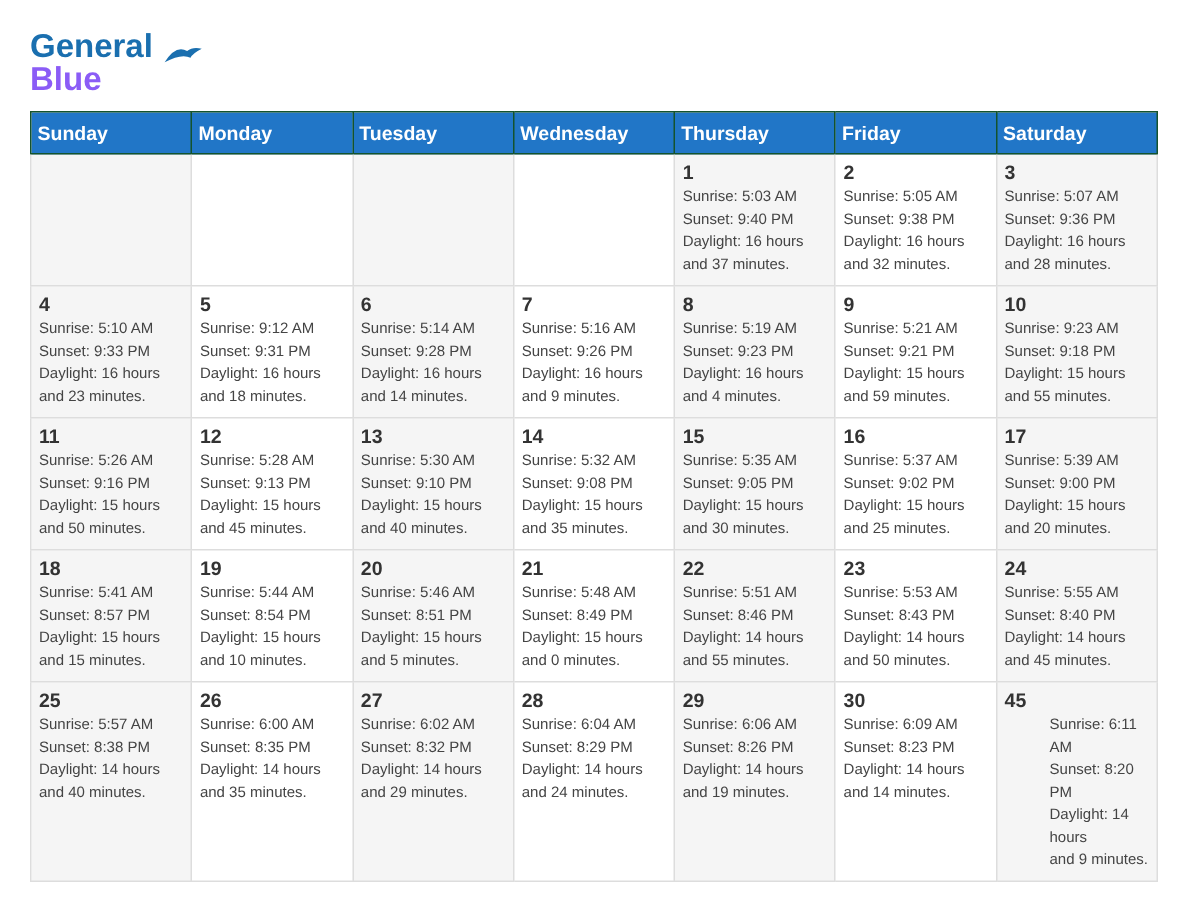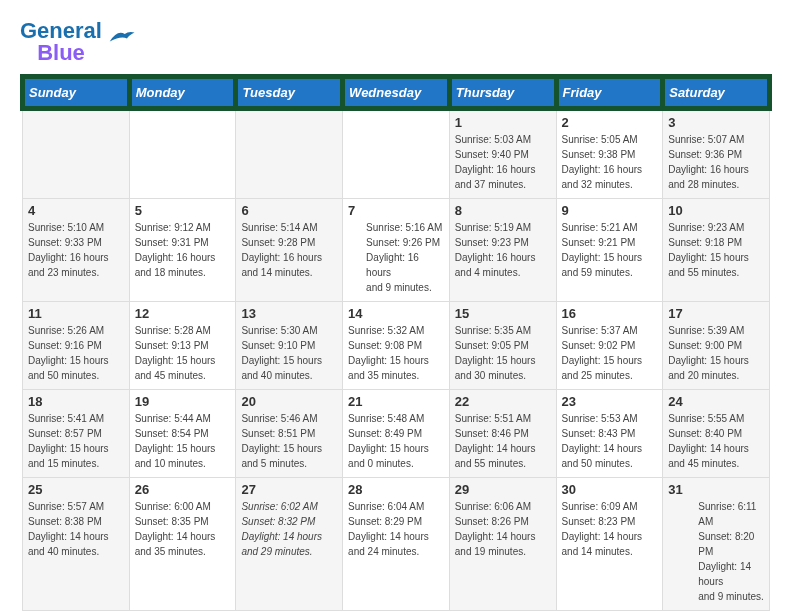--- a/index.html
+++ b/index.html
@@ -13,21 +13,20 @@
     .header {
       display: flex;
       justify-content: space-between;
       align-items: flex-start;
       margin-bottom: 10px;
     }
     .logo {
       display: flex;
       flex-direction: column;
       align-items: flex-start;
-      text-align: center;
     }
     .logo-text {
       font-size: 22px;
       font-weight: bold;
       color: #333;
       line-height: 1;
     }
     .logo-text span {
       color: #1a6faf;
     }
@@ -55,22 +54,21 @@
       border-collapse: collapse;
       font-size: 11px;
     }
     thead tr th {
       background-color: #2176c7;
       color: #fff;
       font-weight: bold;
       font-size: 13px;
       padding: 6px 4px;
       text-align: left;
-      border: 5px solid #14532d;
-      font-style: italic;
+      border: 1px solid #14532d;
     }
     .week-row {
       border-bottom: 1px solid #ccc;
     }
     .day-cell {
       vertical-align: top;
       width: calc(100% / 7);
       padding: 4px 5px 6px 5px;
       border: 1px solid #ddd;
       min-height: 80px;
@@ -175,21 +173,21 @@
         </td>
         <td class="day-cell">
           <span class="day-number">6</span>
           <div class="day-info" style="white-space: pre-line;">Sunrise: 5:14 AM
 Sunset: 9:28 PM
 Daylight: 16 hours
 and 14 minutes.</div>
         </td>
         <td class="day-cell">
           <span class="day-number">7</span>
-          <div class="day-info" style="white-space: pre-line; margin-left: 18px;">Sunrise: 5:16 AM
+          <div class="day-info" style="white-space: pre-line;">Sunrise: 5:16 AM
 Sunset: 9:26 PM
 Daylight: 16 hours
 and 9 minutes.</div>
         </td>
         <td class="day-cell">
           <span class="day-number">8</span>
           <div class="day-info" style="white-space: pre-line;">Sunrise: 5:19 AM
 Sunset: 9:23 PM
 Daylight: 16 hours
 and 4 minutes.</div>
@@ -321,21 +319,21 @@
         </td>
         <td class="day-cell">
           <span class="day-number">26</span>
           <div class="day-info" style="white-space: pre-line;">Sunrise: 6:00 AM
 Sunset: 8:35 PM
 Daylight: 14 hours
 and 35 minutes.</div>
         </td>
         <td class="day-cell">
           <span class="day-number">27</span>
-          <div class="day-info" style="white-space: pre-line; font-style: italic;">Sunrise: 6:02 AM
+          <div class="day-info" style="white-space: pre-line;">Sunrise: 6:02 AM
 Sunset: 8:32 PM
 Daylight: 14 hours
 and 29 minutes.</div>
         </td>
         <td class="day-cell">
           <span class="day-number">28</span>
           <div class="day-info" style="white-space: pre-line;">Sunrise: 6:04 AM
 Sunset: 8:29 PM
 Daylight: 14 hours
 and 24 minutes.</div>
@@ -348,21 +346,21 @@
 and 19 minutes.</div>
         </td>
         <td class="day-cell">
           <span class="day-number">30</span>
           <div class="day-info" style="white-space: pre-line;">Sunrise: 6:09 AM
 Sunset: 8:23 PM
 Daylight: 14 hours
 and 14 minutes.</div>
         </td>
         <td class="day-cell">
-          <span class="day-number">31</span>
+          <span class="day-number">45</span>
           <div class="day-info" style="white-space: pre-line; margin-left: 30px;">Sunrise: 6:11 AM
 Sunset: 8:20 PM
 Daylight: 14 hours
 and 9 minutes.</div>
         </td>
       </tr>
     </tbody>
 </table>
 
 </body></html>

